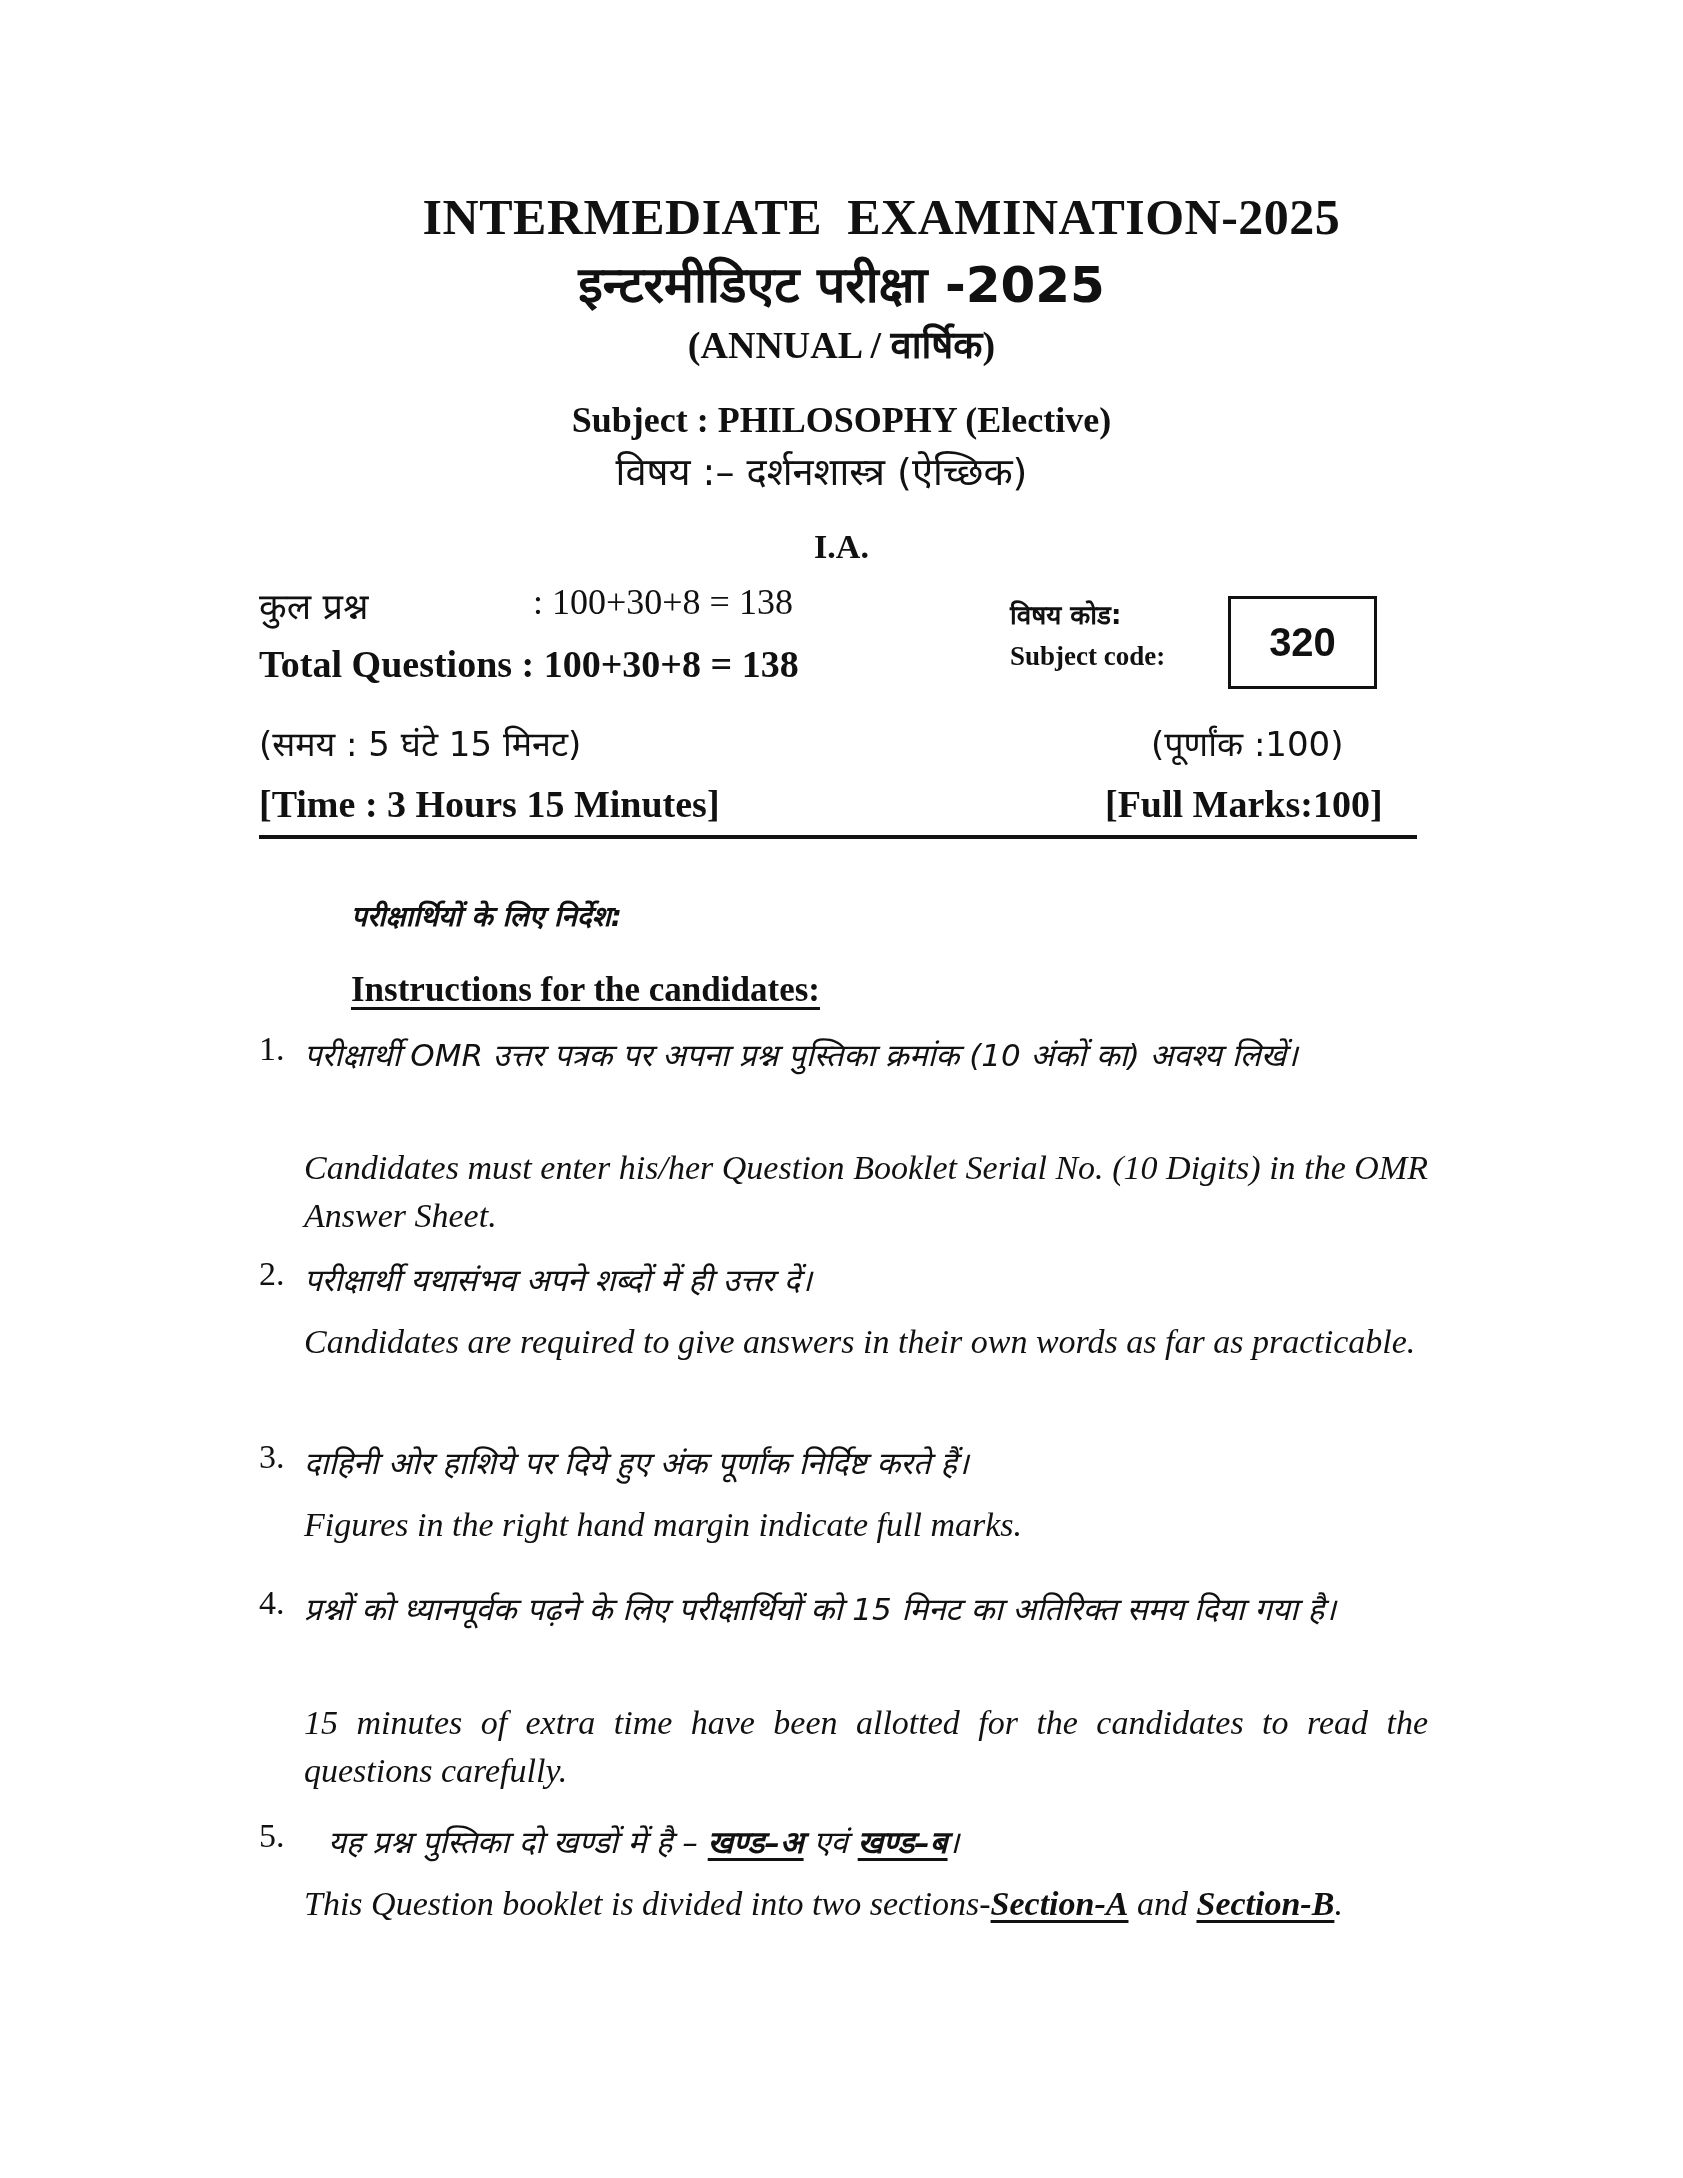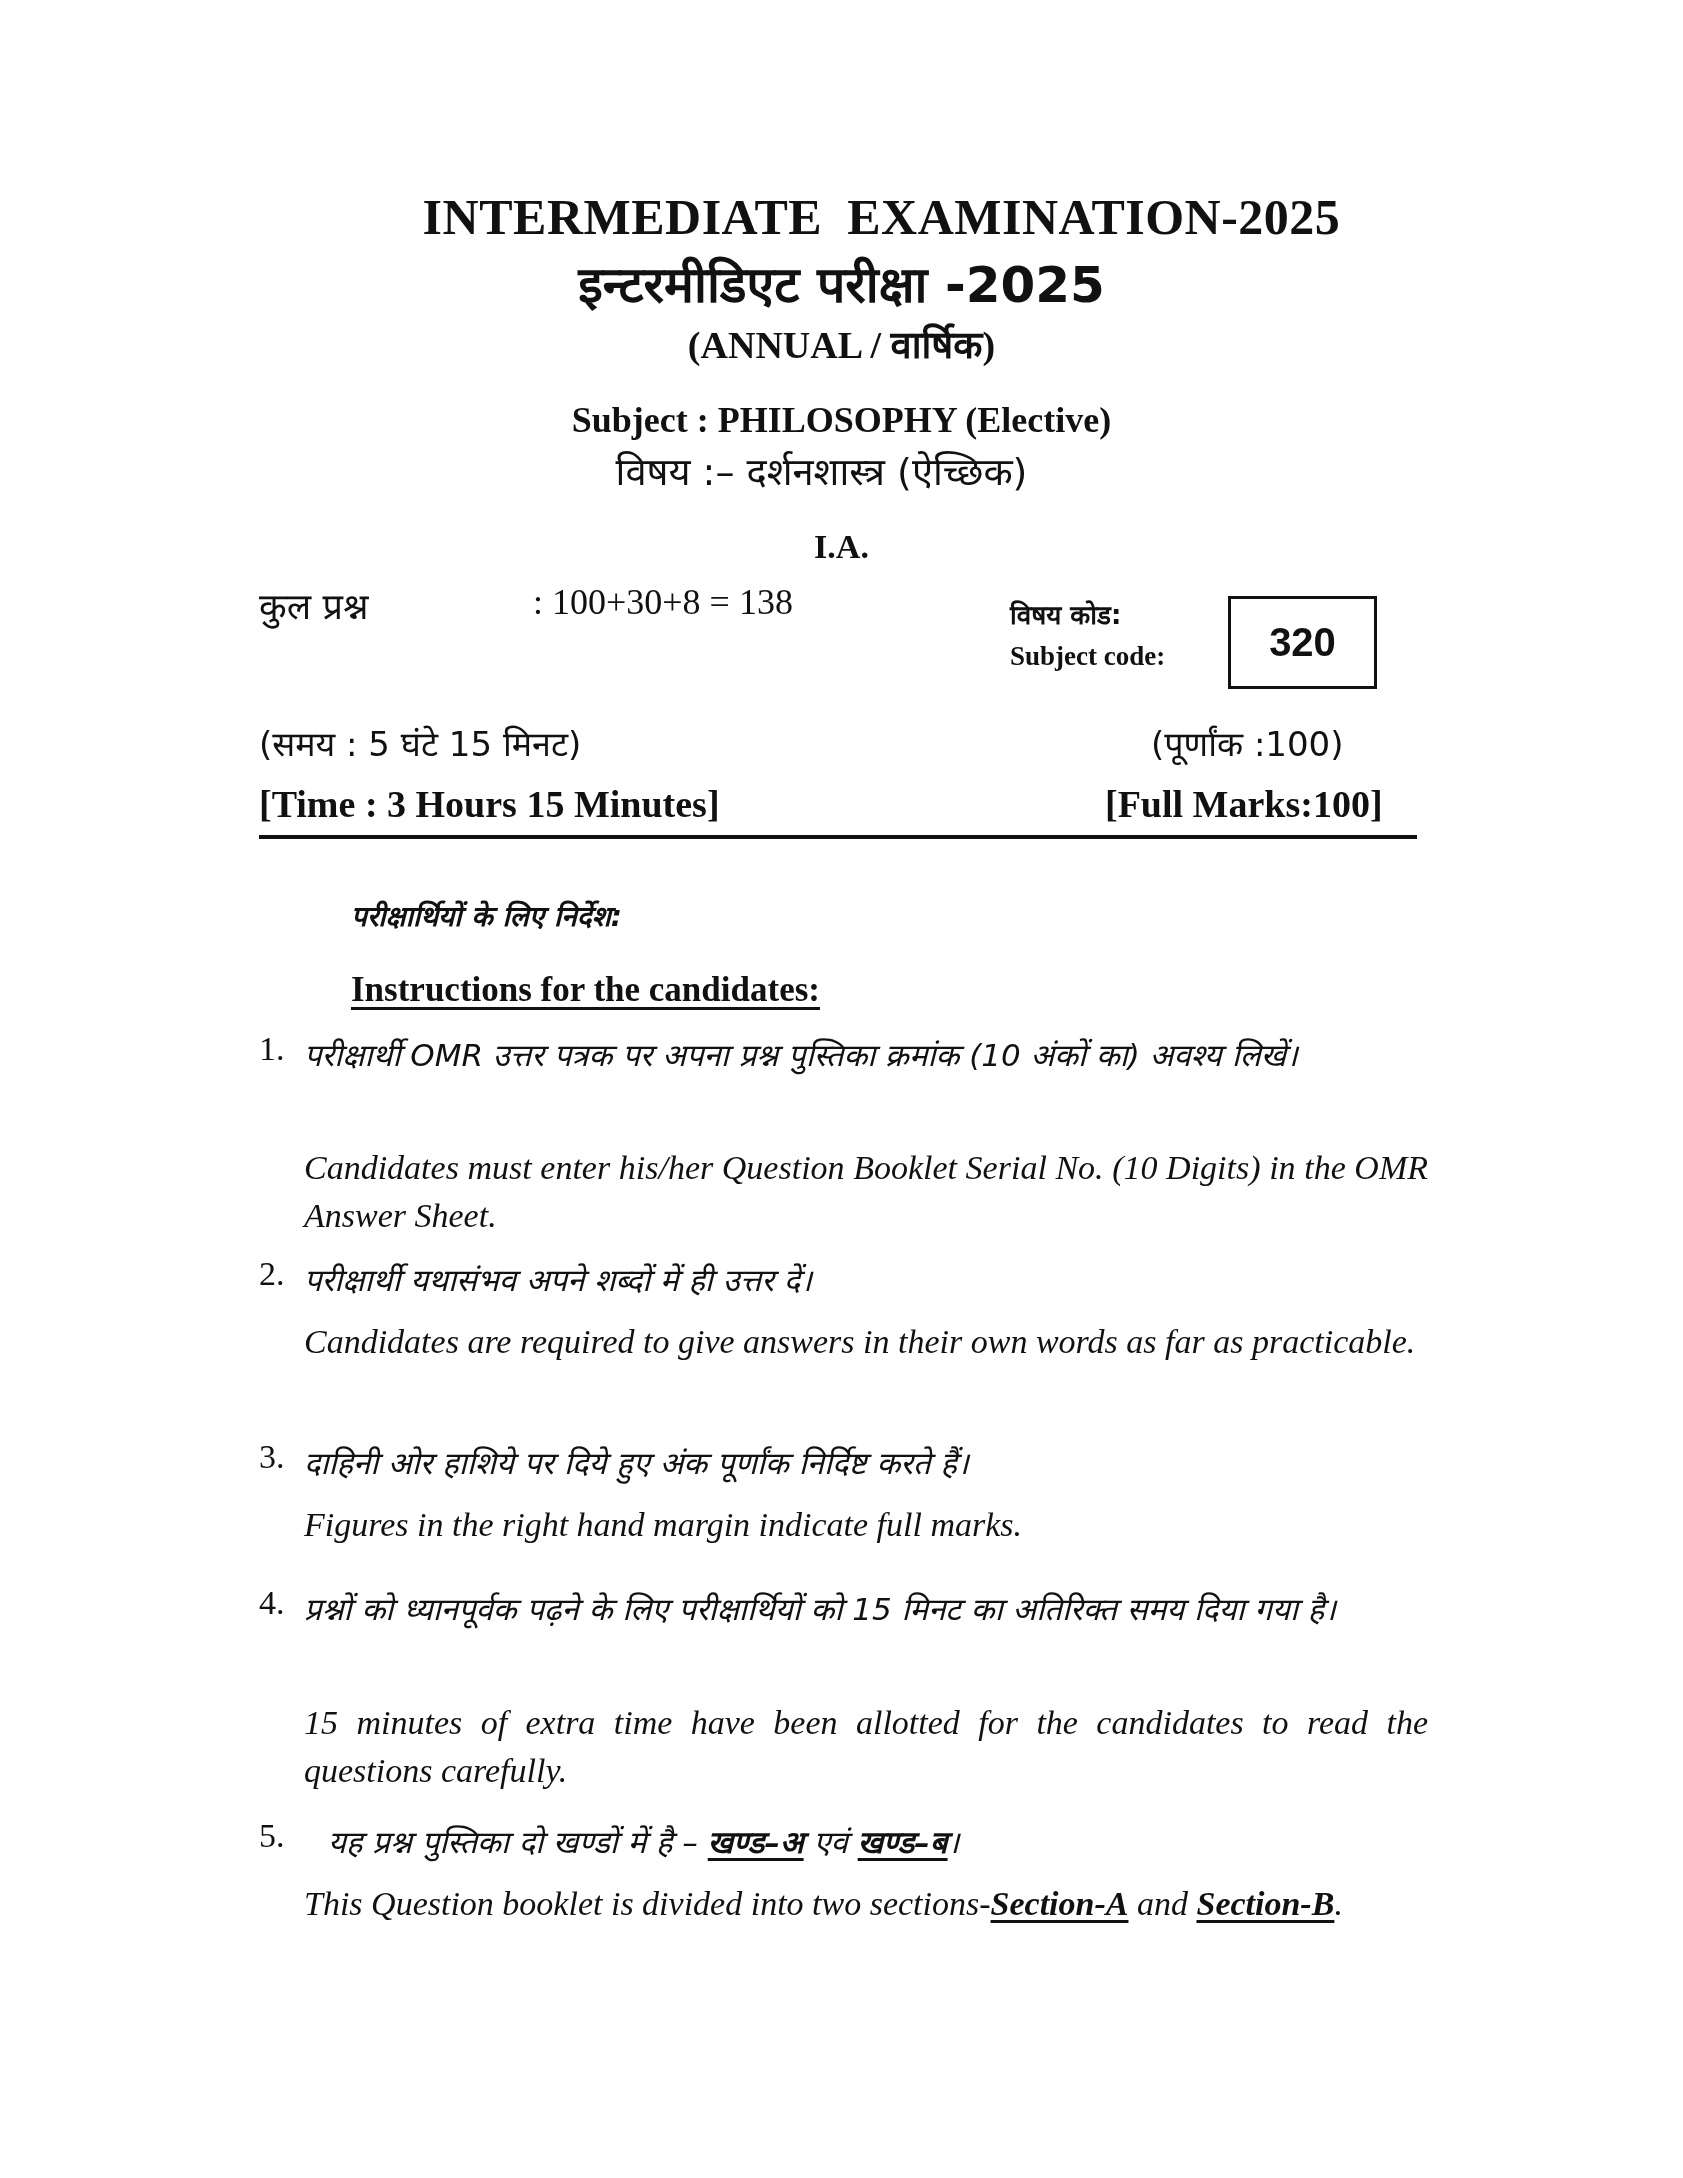--- a/index.html
+++ b/index.html
@@ -187,20 +187,21 @@
   <div class="center title-en">INTERMEDIATE  EXAMINATION-2025</div>
   <div class="center title-hi">इन्टरमीडिएट परीक्षा -2025</div>
   <div class="center subject-en">Subject  : PHILOSOPHY (Elective)</div>
 
   <div class="center title-annual">(ANNUAL / वार्षिक)</div>
   <div class="center subject-hi">विषय    :– दर्शनशास्त्र (ऐच्छिक)</div>
   <div class="center class-label">I.A.</div>
 
   <div class="abs tq-hi-label">कुल प्रश्न</div>
   <div class="abs tq-hi-value">: 100+30+8 = 138</div>
+  <div class="abs tq-en">Total Questions  : 100+30+8 = 138</div>
 
   <div class="abs sc-hi">विषय कोड:</div>
   <div class="abs sc-en">Subject code:</div>
   <div class="code-box">
     <span>320</span>
   </div>
 
   <div class="abs time-hi">(समय : 5 घंटे 15 मिनट)</div>
   <div class="abs marks-hi">(पूर्णांक :100)</div>
   <div class="abs time-en">[Time : 3 Hours 15 Minutes]</div>

